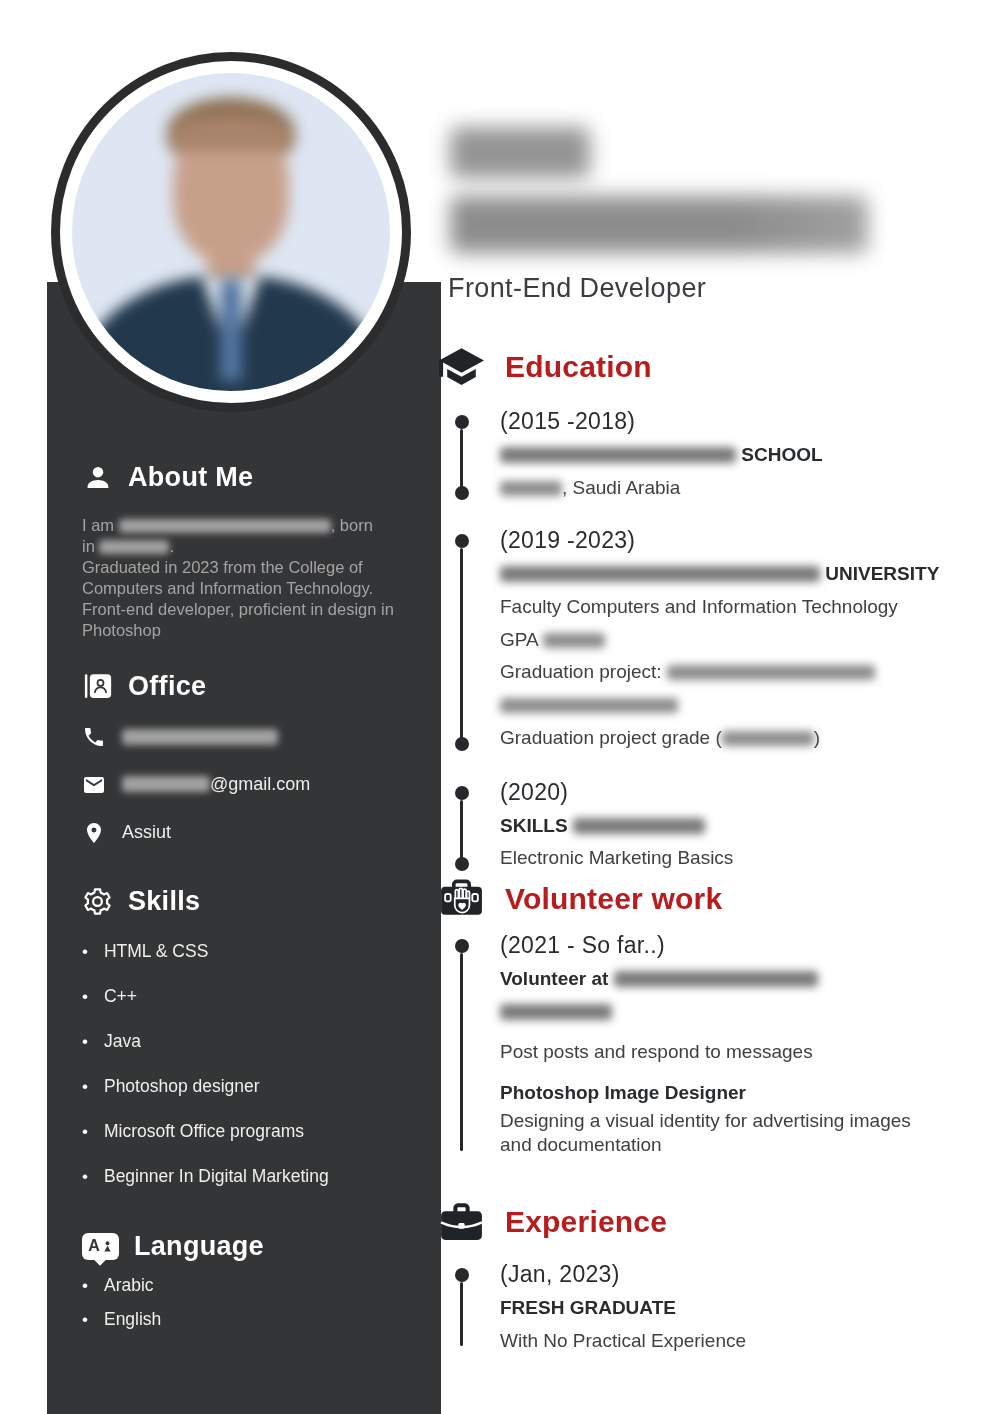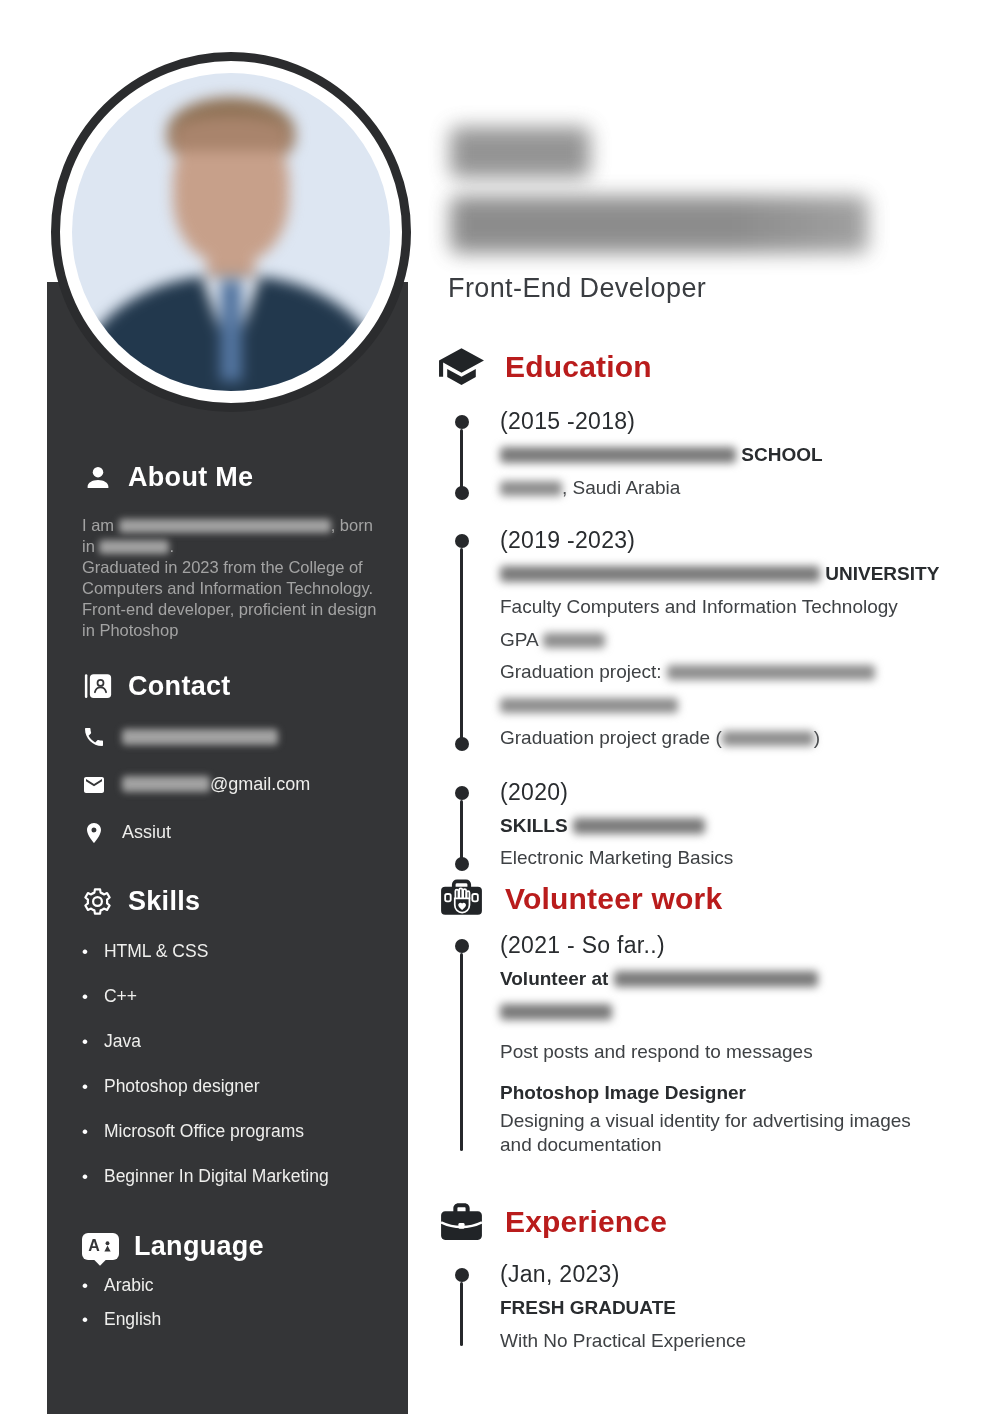--- a/index.html
+++ b/index.html
@@ -7,21 +7,21 @@
     width:1000px; height:1414px;
     background:#ffffff;
     font-family:"Liberation Sans", sans-serif;
     position:relative; overflow:hidden;
     color:#3e4144;
   }
   .page { position:absolute; inset:0; }
 
   
   .sidebar {
-    position:absolute; left:47px; top:282px; width:361px; bottom:0;
+    position:absolute; left:47px; top:282px; width:394px; bottom:0;
     background:#343537;
     padding:0 26px 0 35px; box-sizing:border-box;
   }
   .sb-head { display:flex; align-items:center; gap:15px; }
   .sb-head .sb-ico { width:31px; height:31px; flex:0 0 auto; display:flex; align-items:center; justify-content:center; }
   .sb-title { font-size:27px; font-weight:700; color:#ffffff; letter-spacing:0.3px; }
 
   .sec-about { margin-top:180px; }
   .sb-text { margin-top:22px; font-size:16.5px; line-height:1.27; color:#a3a3a3; }
 
@@ -145,21 +145,21 @@
     <section class="sec-contact">
       <div class="sb-head">
         <span class="sb-ico">
           <svg width="30" height="30" viewBox="0 0 24 24">
             <rect x="1.5" y="2.5" width="2" height="19" rx="1" fill="#fff"></rect>
             <rect x="5.5" y="2.5" width="17" height="19" rx="3" fill="#fff"></rect>
             <circle cx="14" cy="9.5" r="2.4" fill="none" stroke="#343537" stroke-width="1.4"></circle>
             <path d="M9.5 17c.5-2.6 2.3-4 4.5-4s4 1.4 4.5 4" fill="none" stroke="#343537" stroke-width="1.4" stroke-linecap="round"></path>
           </svg>
         </span>
-        <span class="sb-title">Contact</span>
+        <span class="sb-title">Office</span>
       </div>
       <div class="c-row">
         <span class="c-ico">
           <svg width="24" height="24" viewBox="0 0 24 24">
               <path fill="#fff" d="M6.6 10.8c1.4 2.8 3.8 5.1 6.6 6.6l2.2-2.2c.3-.3.7-.4 1-.2 1.1.4 2.3.6 3.6.6.6 0 1 .4 1 1V20c0 .6-.4 1-1 1C10.6 21 3 13.4 3 4c0-.6.4-1 1-1h3.5c.6 0 1 .4 1 1 0 1.2.2 2.4.6 3.6.1.3 0 .7-.2 1l-2.3 2.2z"></path>
             </svg>
         </span>
         <span class="chip chip-light" style="width:156px;height:16px"></span>
       </div>
       <div class="c-row">

